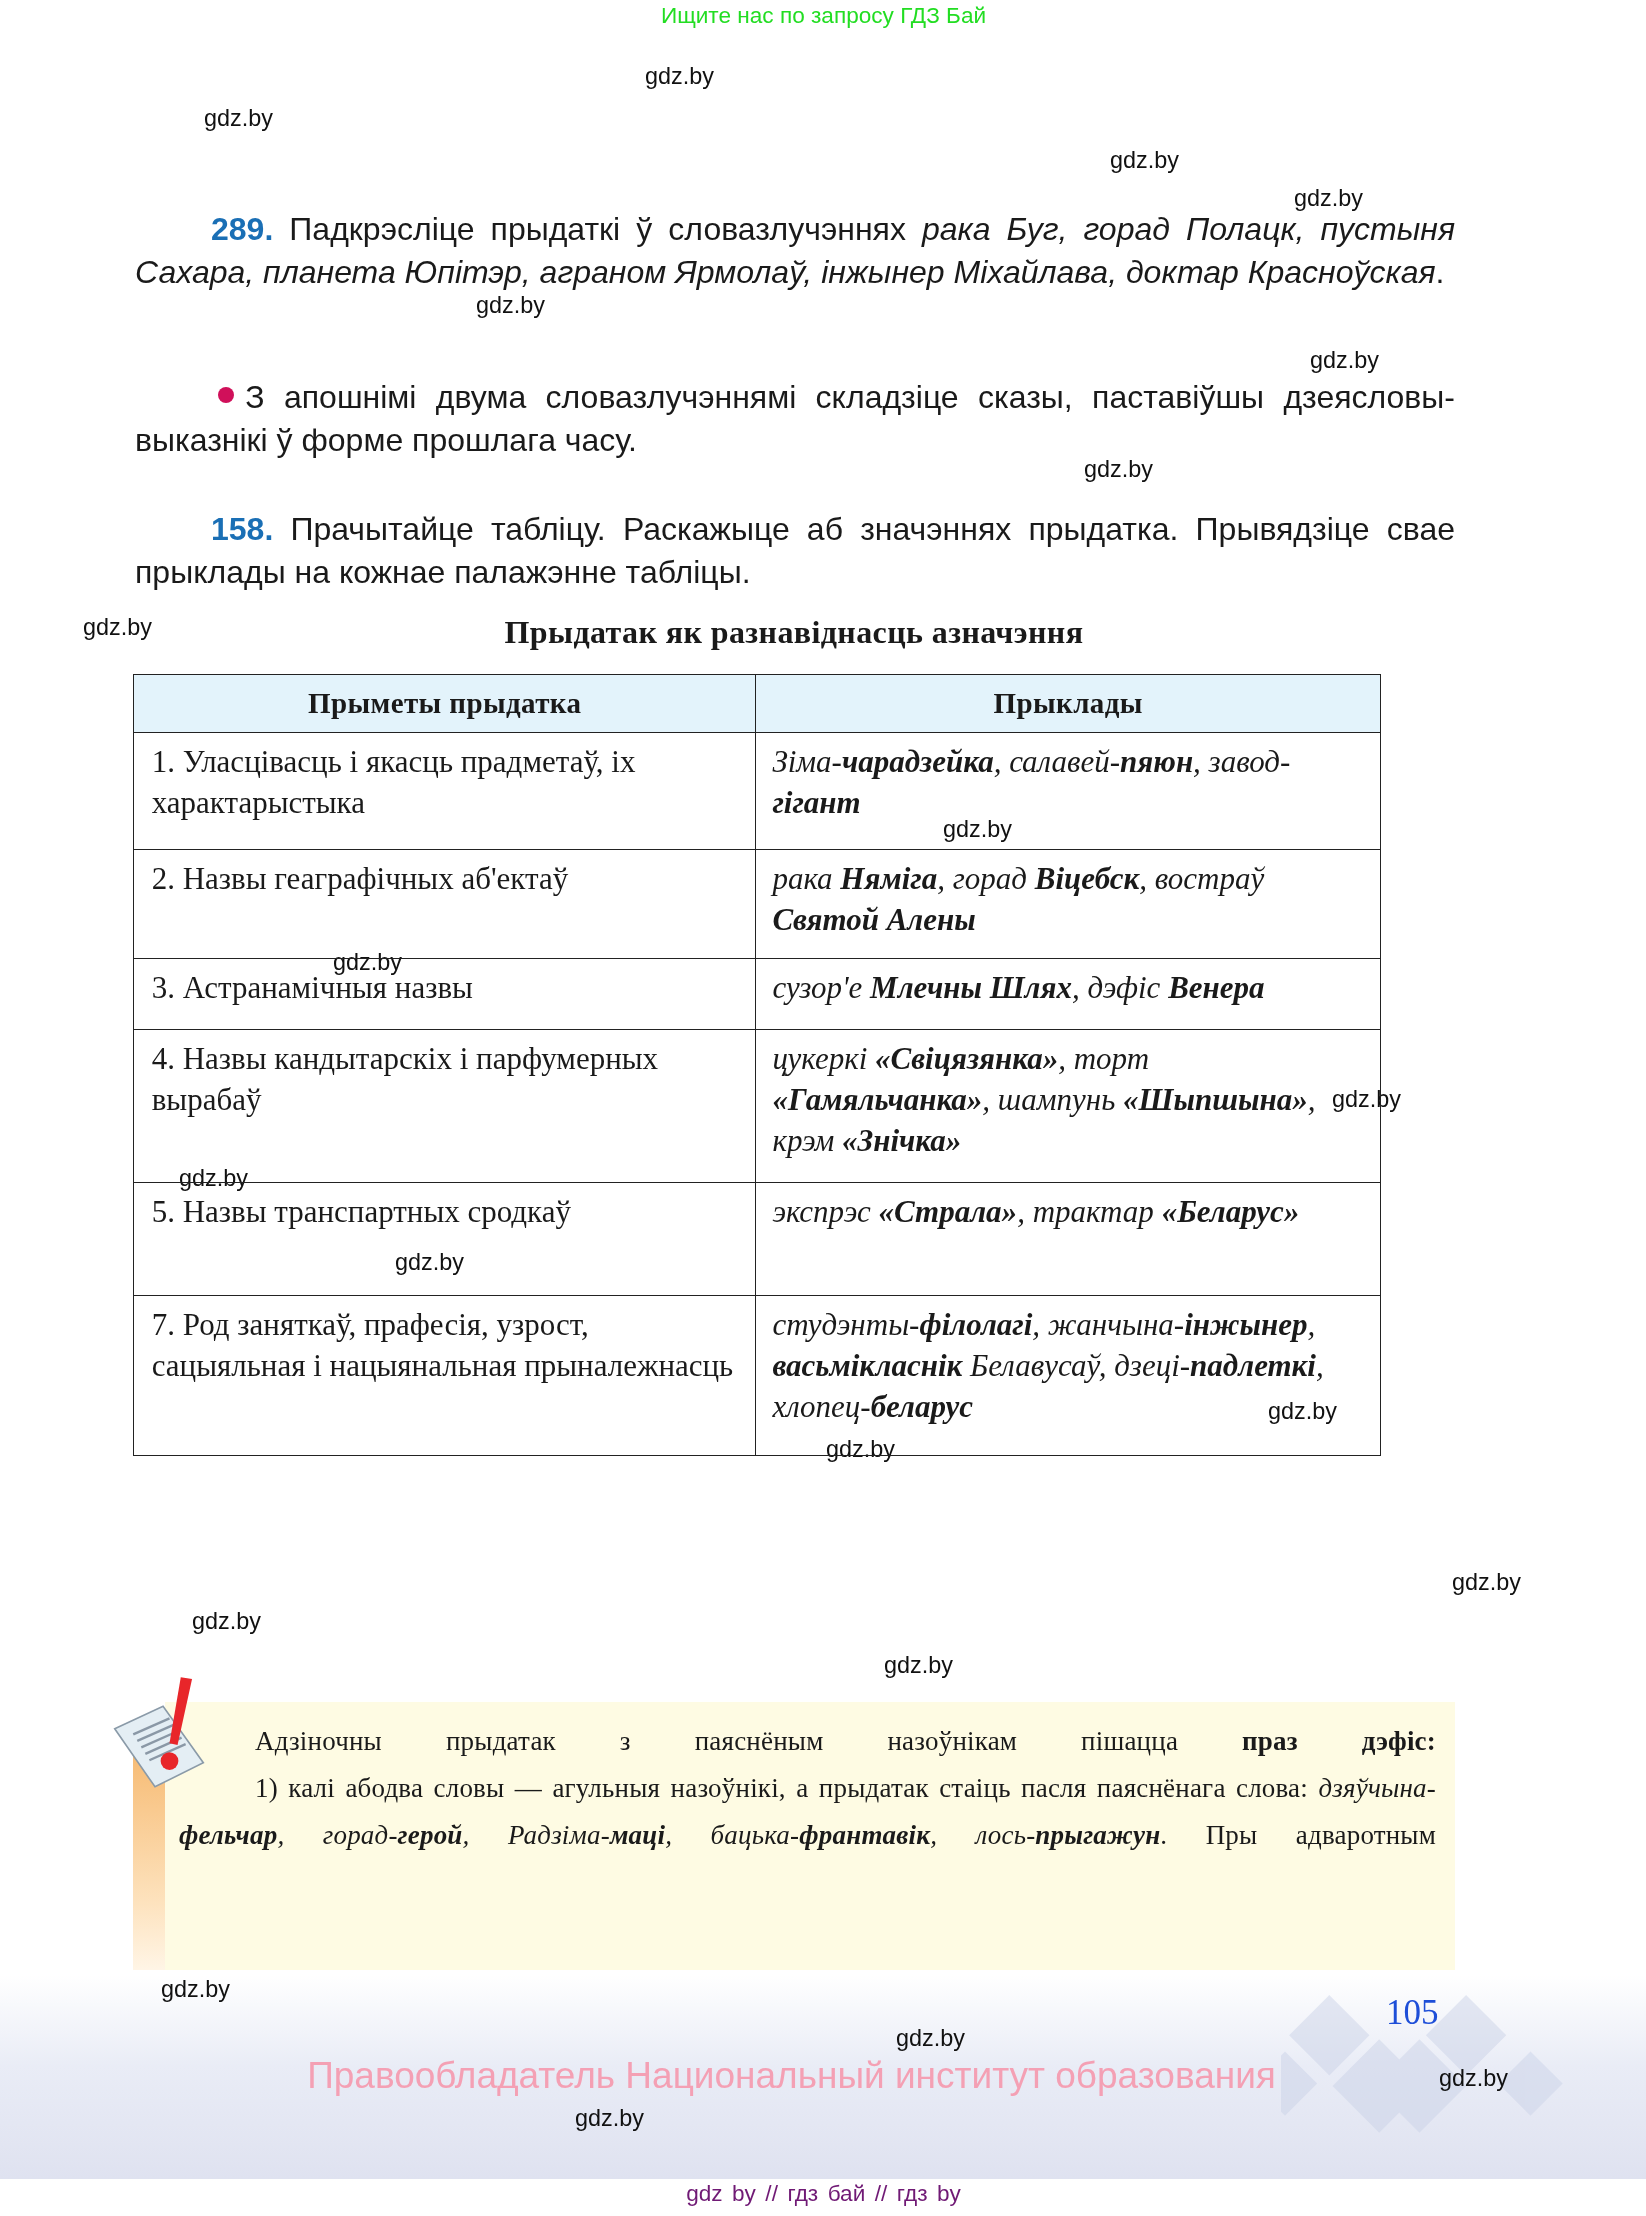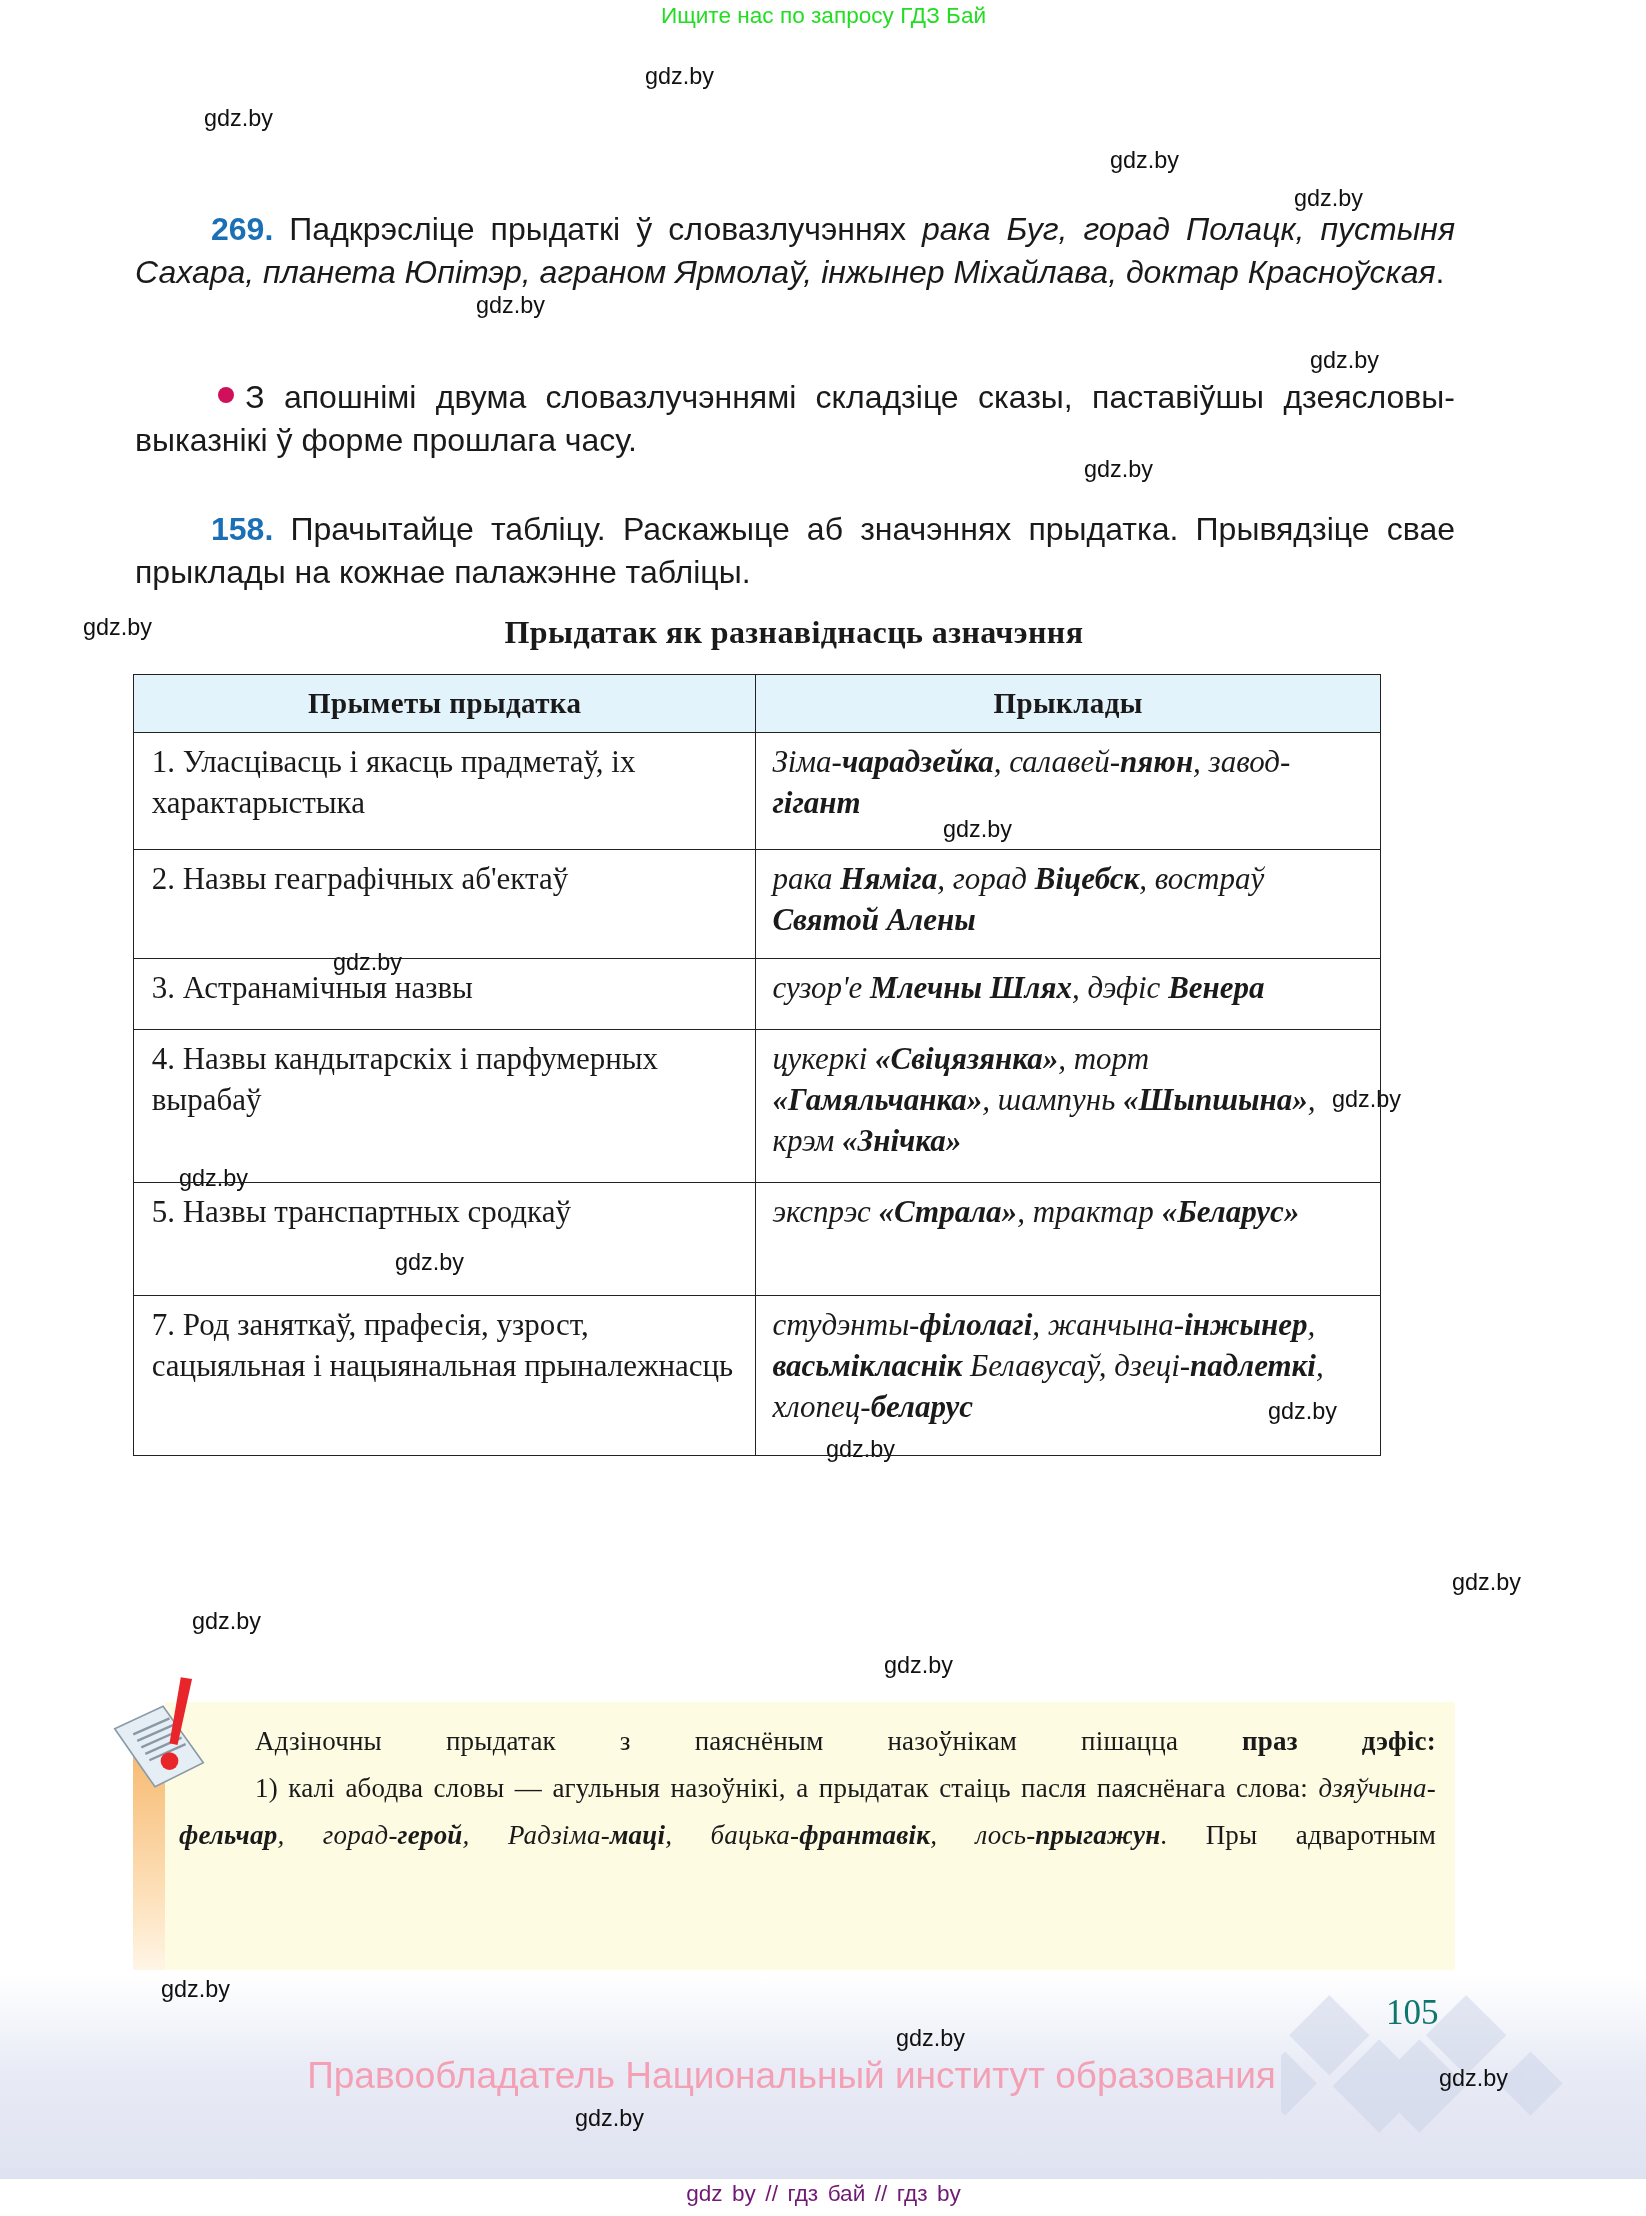--- a/index.html
+++ b/index.html
@@ -67,21 +67,21 @@
   .rule-text b { font-weight: bold; }
   .rule-text i { font-style: italic; }
   .rule-icon { position: absolute; left: -28px; top: -36px; width: 129px; height: 145px; }
 
   .bottom-band {
     left: 0; top: 1975px; width: 1647px; height: 204px;
     background: linear-gradient(#ffffff, #e9ecf6 45%, #dfe2f0);
   }
   .diamonds { position: absolute; left: 1281px; top: 1987px; width: 338px; height: 161px; }
   .page-num {
-    left: 1386px; top: 1993px; font-family: "Liberation Serif", serif; font-size: 35px; color: #0f766e;
+    left: 1386px; top: 1993px; font-family: "Liberation Serif", serif; font-size: 35px; color: #1d4ed8;
   }
   .copyright {
     left: 0; width: 1647px; top: 2055px; text-align: center; padding-right: 64px; box-sizing: border-box;
     color: #f4a0b4; font-size: 37px; font-family: "Liberation Sans", sans-serif;
   }
   .footer-links {
     left: 0; width: 1647px; top: 2181px; text-align: center;
     color: #701a75; font-size: 22.6px; font-family: "Liberation Sans", sans-serif; word-spacing: 3.2px;
   }
 </style>
@@ -105,21 +105,21 @@
 <div class="wm" style="left:179px;top:1165px">gdz.by</div>
 <div class="wm" style="left:395px;top:1249px">gdz.by</div>
 <div class="wm" style="left:1268px;top:1398px">gdz.by</div>
 <div class="wm" style="left:826px;top:1436px">gdz.by</div>
 <div class="wm" style="left:1452px;top:1569px">gdz.by</div>
 <div class="wm" style="left:192px;top:1608px">gdz.by</div>
 <div class="wm" style="left:884px;top:1652px">gdz.by</div>
 <div class="wm" style="left:661px;top:1783px">gdz.by</div>
 
 <div class="abs para" style="top:208px">
-  <span class="indent"></span><span class="num">269.</span>
+  <span class="indent"></span><span class="num">289.</span>
   <span>Падкрэсліце прыдаткі ў словазлучэннях </span><i>рака Буг, горад Полацк, пус­тыня Сахара, планета Юпітэр, аграном Ярмолаў, інжынер Міхайлава, доктар Красноўская</i><span>.</span>
 </div>
 
 <div class="abs para" style="top:376px">
   <span class="indent" style="width:83px"></span><span class="bullet-dot"></span><span>З апошнімі двума словазлучэннямі складзіце сказы, паставіўшы дзеясловы-выказнікі ў форме прошлага часу.</span>
 </div>
 
 <div class="abs para" style="top:508px">
   <span class="indent"></span><span class="num">158.</span>
   <span>Прачытайце табліцу. Раскажыце аб значэннях прыдатка. Прывядзіце свае прыклады на кожнае палажэнне табліцы.</span>

